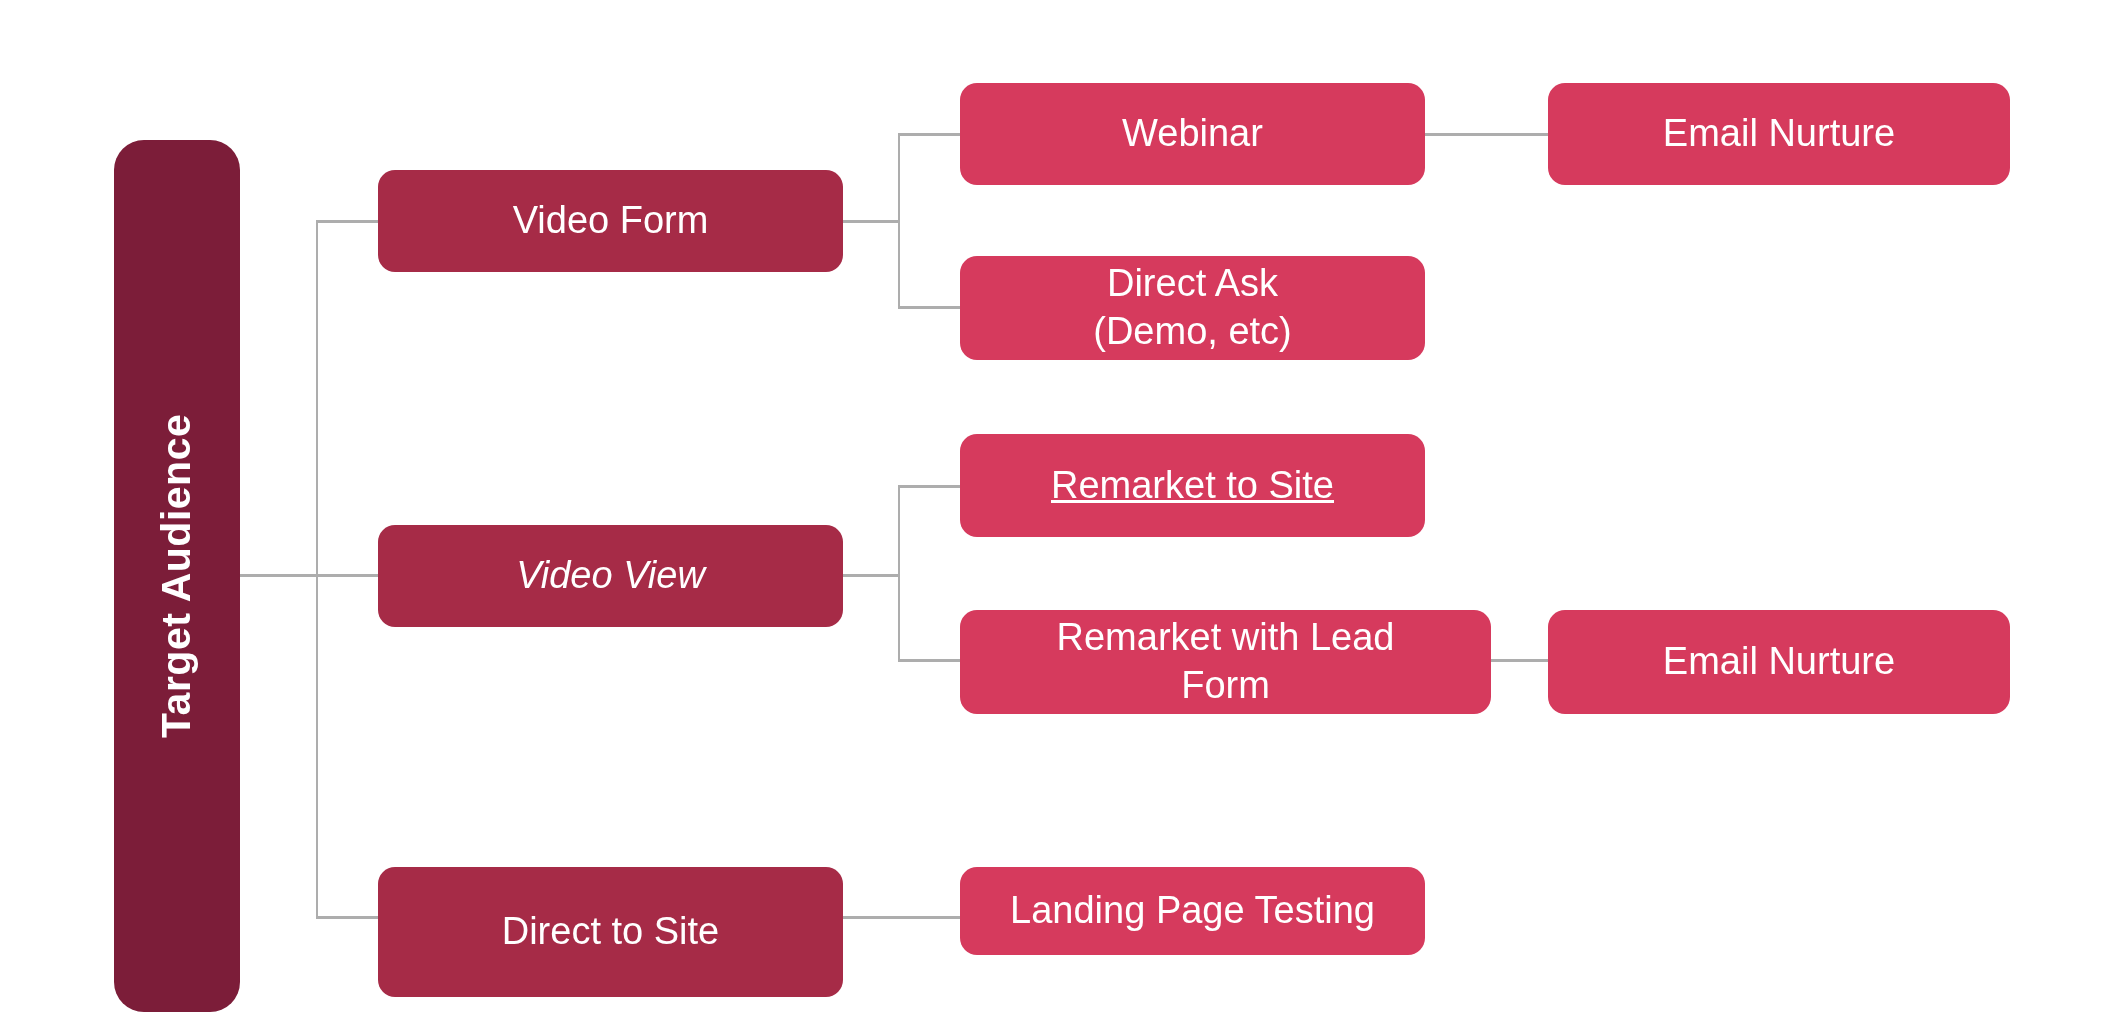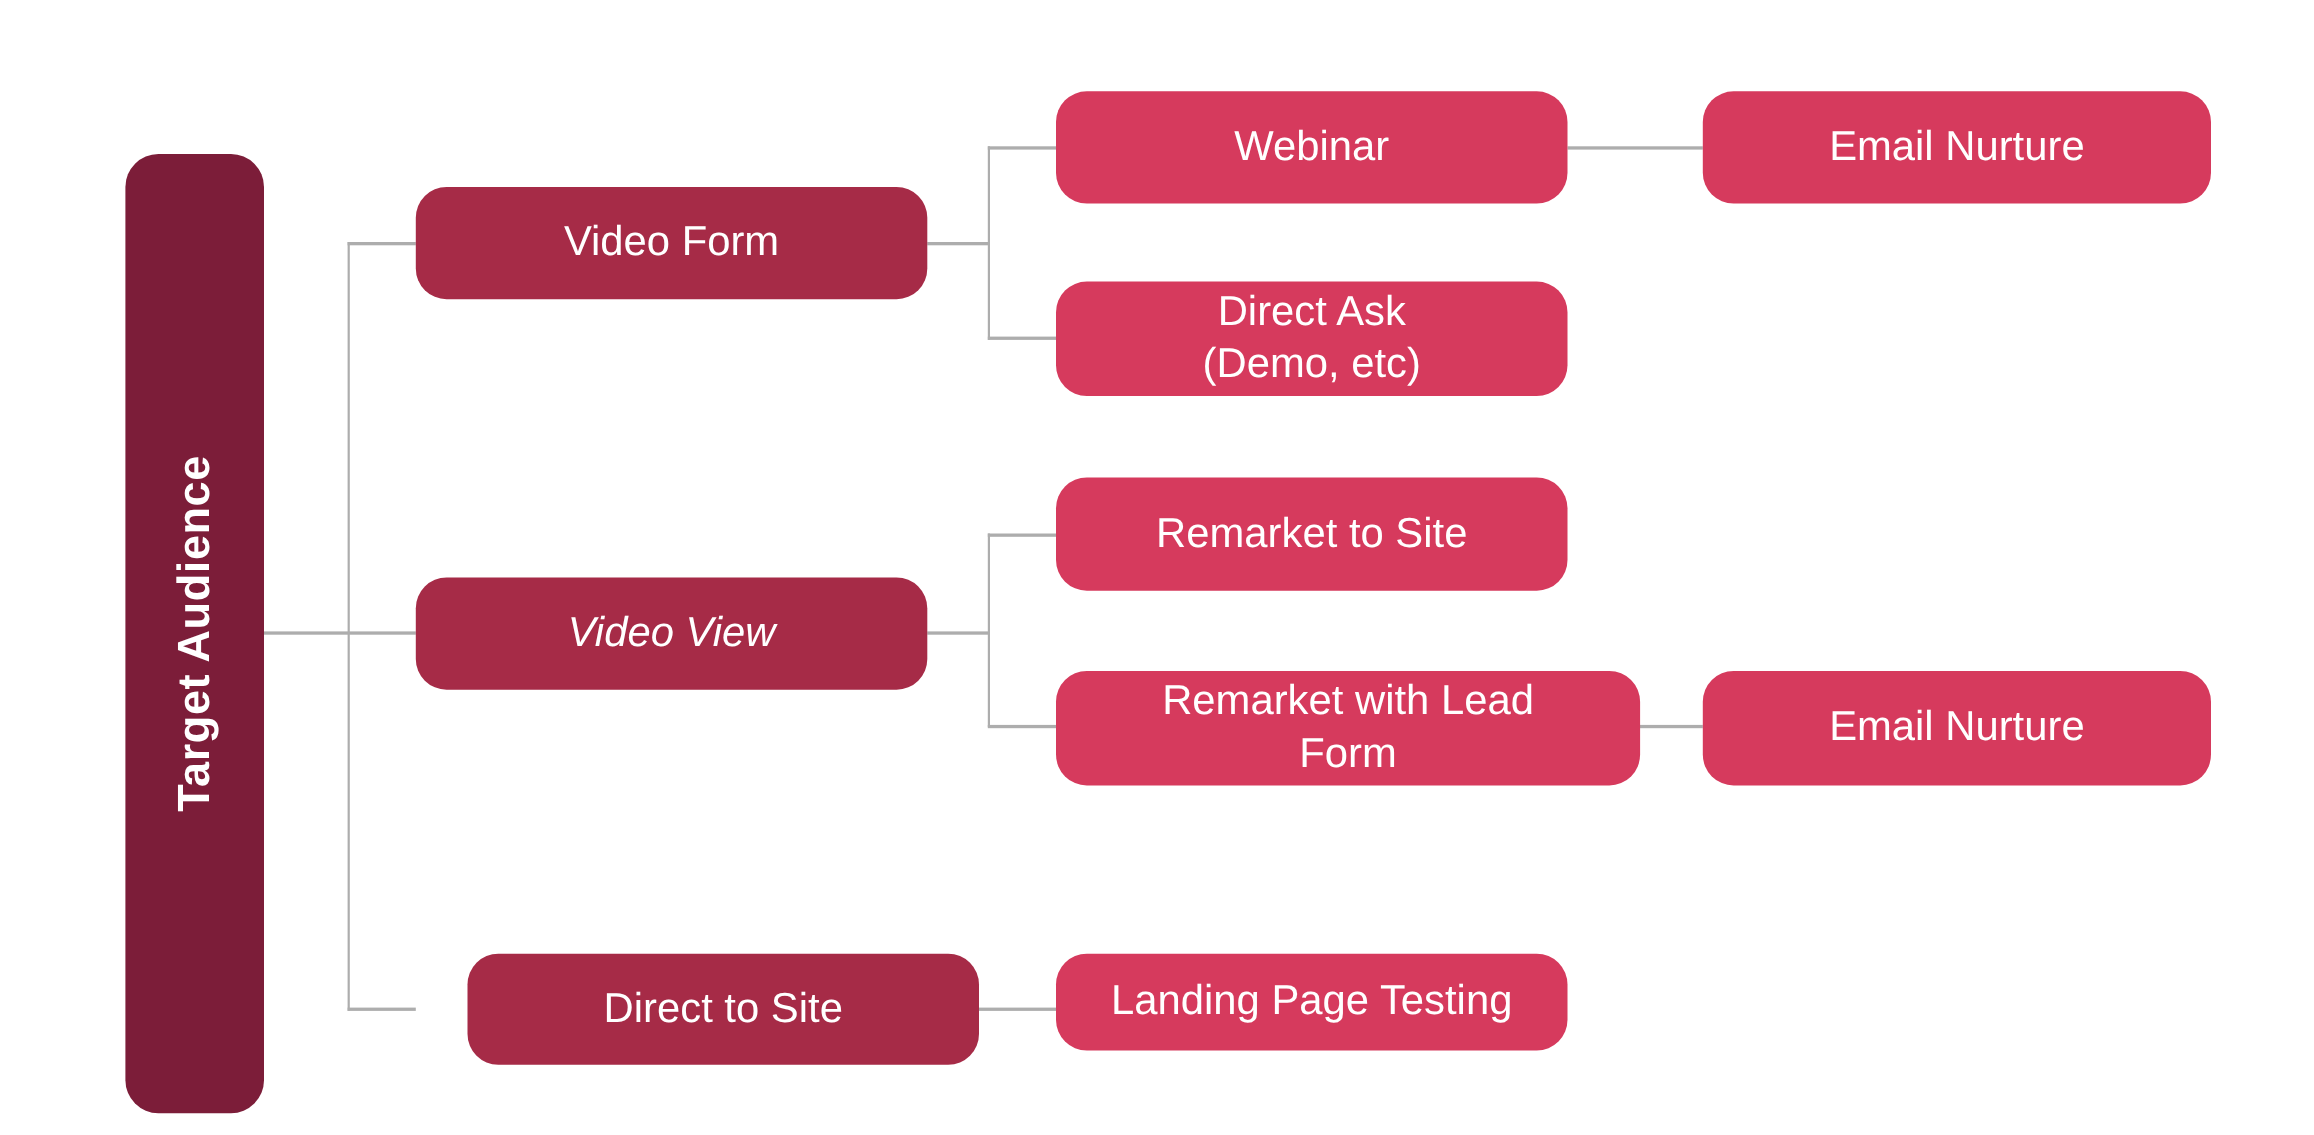--- a/index.html
+++ b/index.html
@@ -17,21 +17,21 @@
   }
   .node {
     position: absolute;
     display: flex;
     align-items: center;
     justify-content: center;
     color: #ffffff;
     font-size: 38px;
     line-height: 1.26;
     text-align: center;
-    border-radius: 28px;
+    border-radius: 17px;
     white-space: pre-line;
     box-sizing: border-box;
     padding: 4px 10px;
   }
   .node-root {
     background: #7c1d39;
     border-radius: 30px;
   }
   .node-root .vtext {
     transform: rotate(-90deg);
@@ -46,24 +46,24 @@
     position: absolute;
     background: #adadad;
   }
   .edge-h { height: 3px; }
   .edge-v { width: 2px; }
 
   
   #n-target-audience { left: 114px; top: 140px;  width: 126px; height: 872px; }
   #n-lead-form       { left: 378px; top: 170px;  width: 465px; height: 102px; }
   #n-video-view      { left: 378px; top: 525px;  width: 465px; height: 102px; font-style: italic; }
-  #n-direct-to-site  { left: 378px; top: 867px;  width: 465px; height: 101px; margin-left: 47px; }
+  #n-direct-to-site  { left: 378px; top: 867px;  width: 465px; height: 130px; }
   #n-webinar         { left: 960px; top: 83px;   width: 465px; height: 102px; }
   #n-direct-ask      { left: 960px; top: 256px;  width: 465px; height: 104px; }
-  #n-remarket-site   { left: 960px; top: 434px;  width: 465px; height: 103px; }
+  #n-remarket-site   { left: 960px; top: 434px;  width: 465px; height: 103px; text-decoration: underline; }
   #n-remarket-lead   { left: 960px; top: 610px;  width: 531px; height: 104px; justify-content: center; }
   #n-landing-page    { left: 960px; top: 867px;  width: 465px; height: 88px; }
   #n-email-nurture-1 { left: 1548px; top: 83px;  width: 462px; height: 102px; }
   #n-email-nurture-2 { left: 1548px; top: 610px; width: 462px; height: 104px; }
 
   
   #e-ta-trunk-h   { left: 240px;  top: 574px; width: 138px; }
   #e-ta-trunk-v   { left: 316px;  top: 220px; height: 699px; }
   #e-ta-lead-h    { left: 316px;  top: 220px; width: 62px; }
   #e-ta-site-h    { left: 316px;  top: 916px; width: 62px; }

